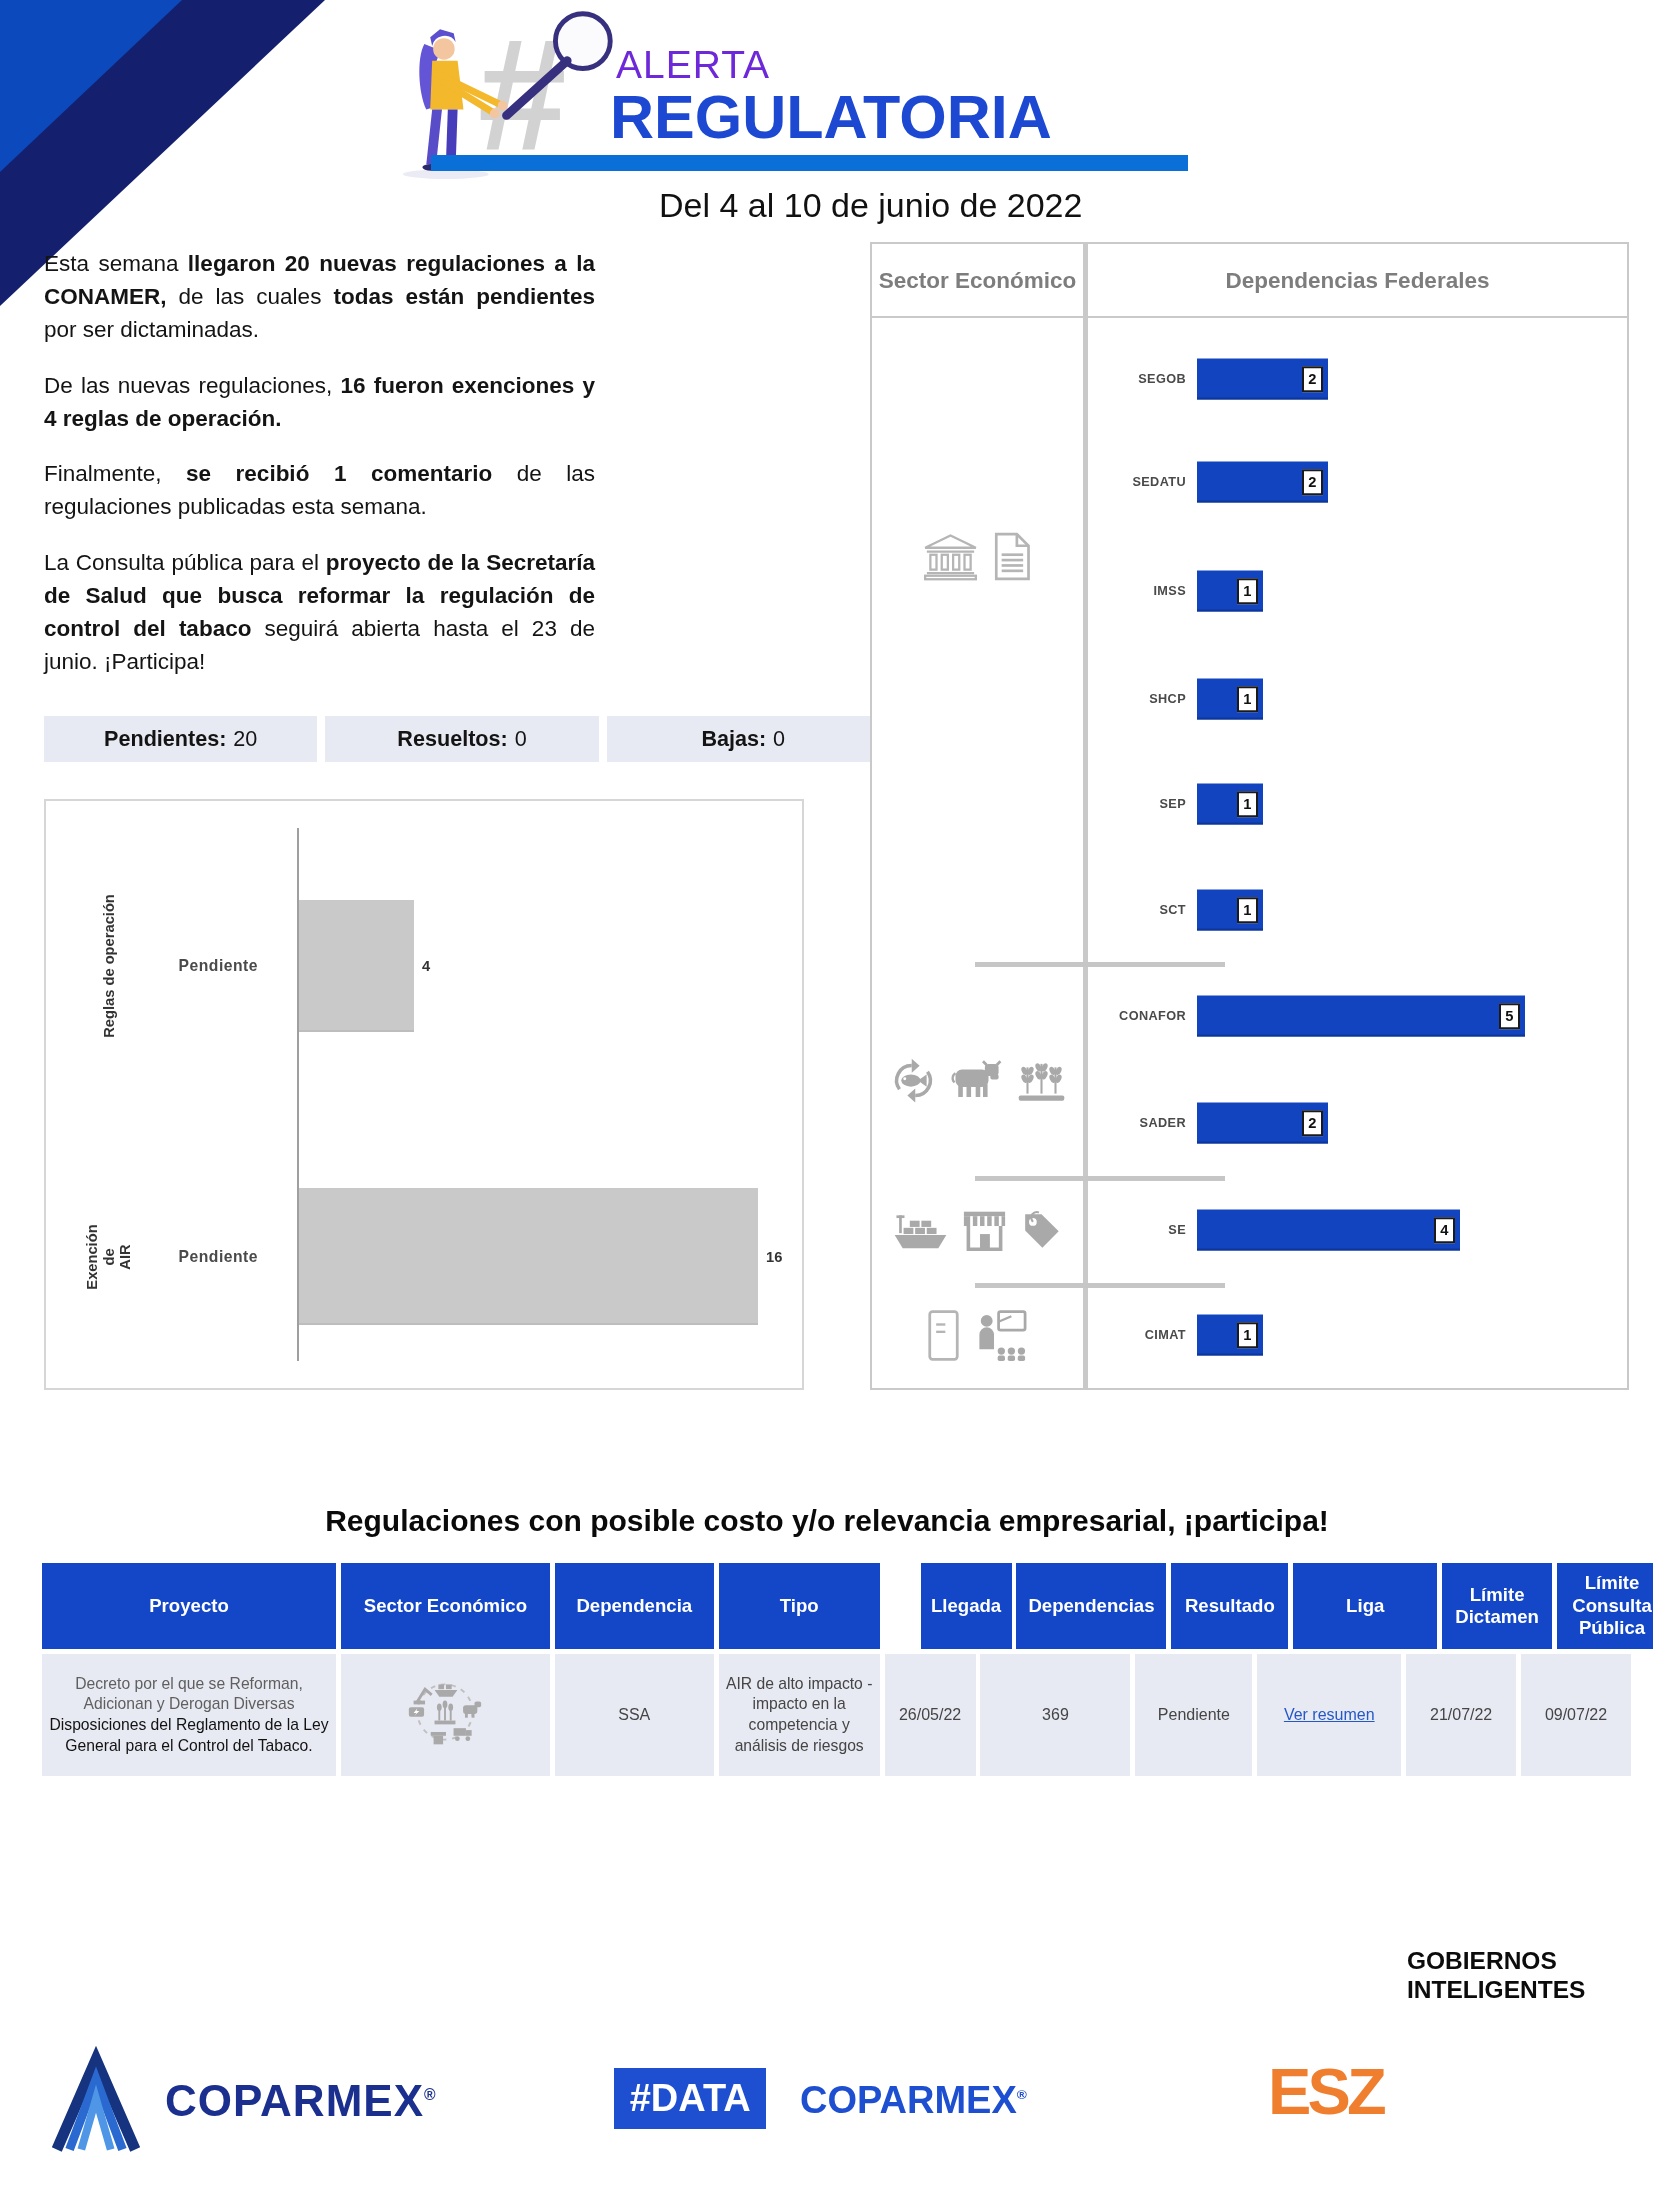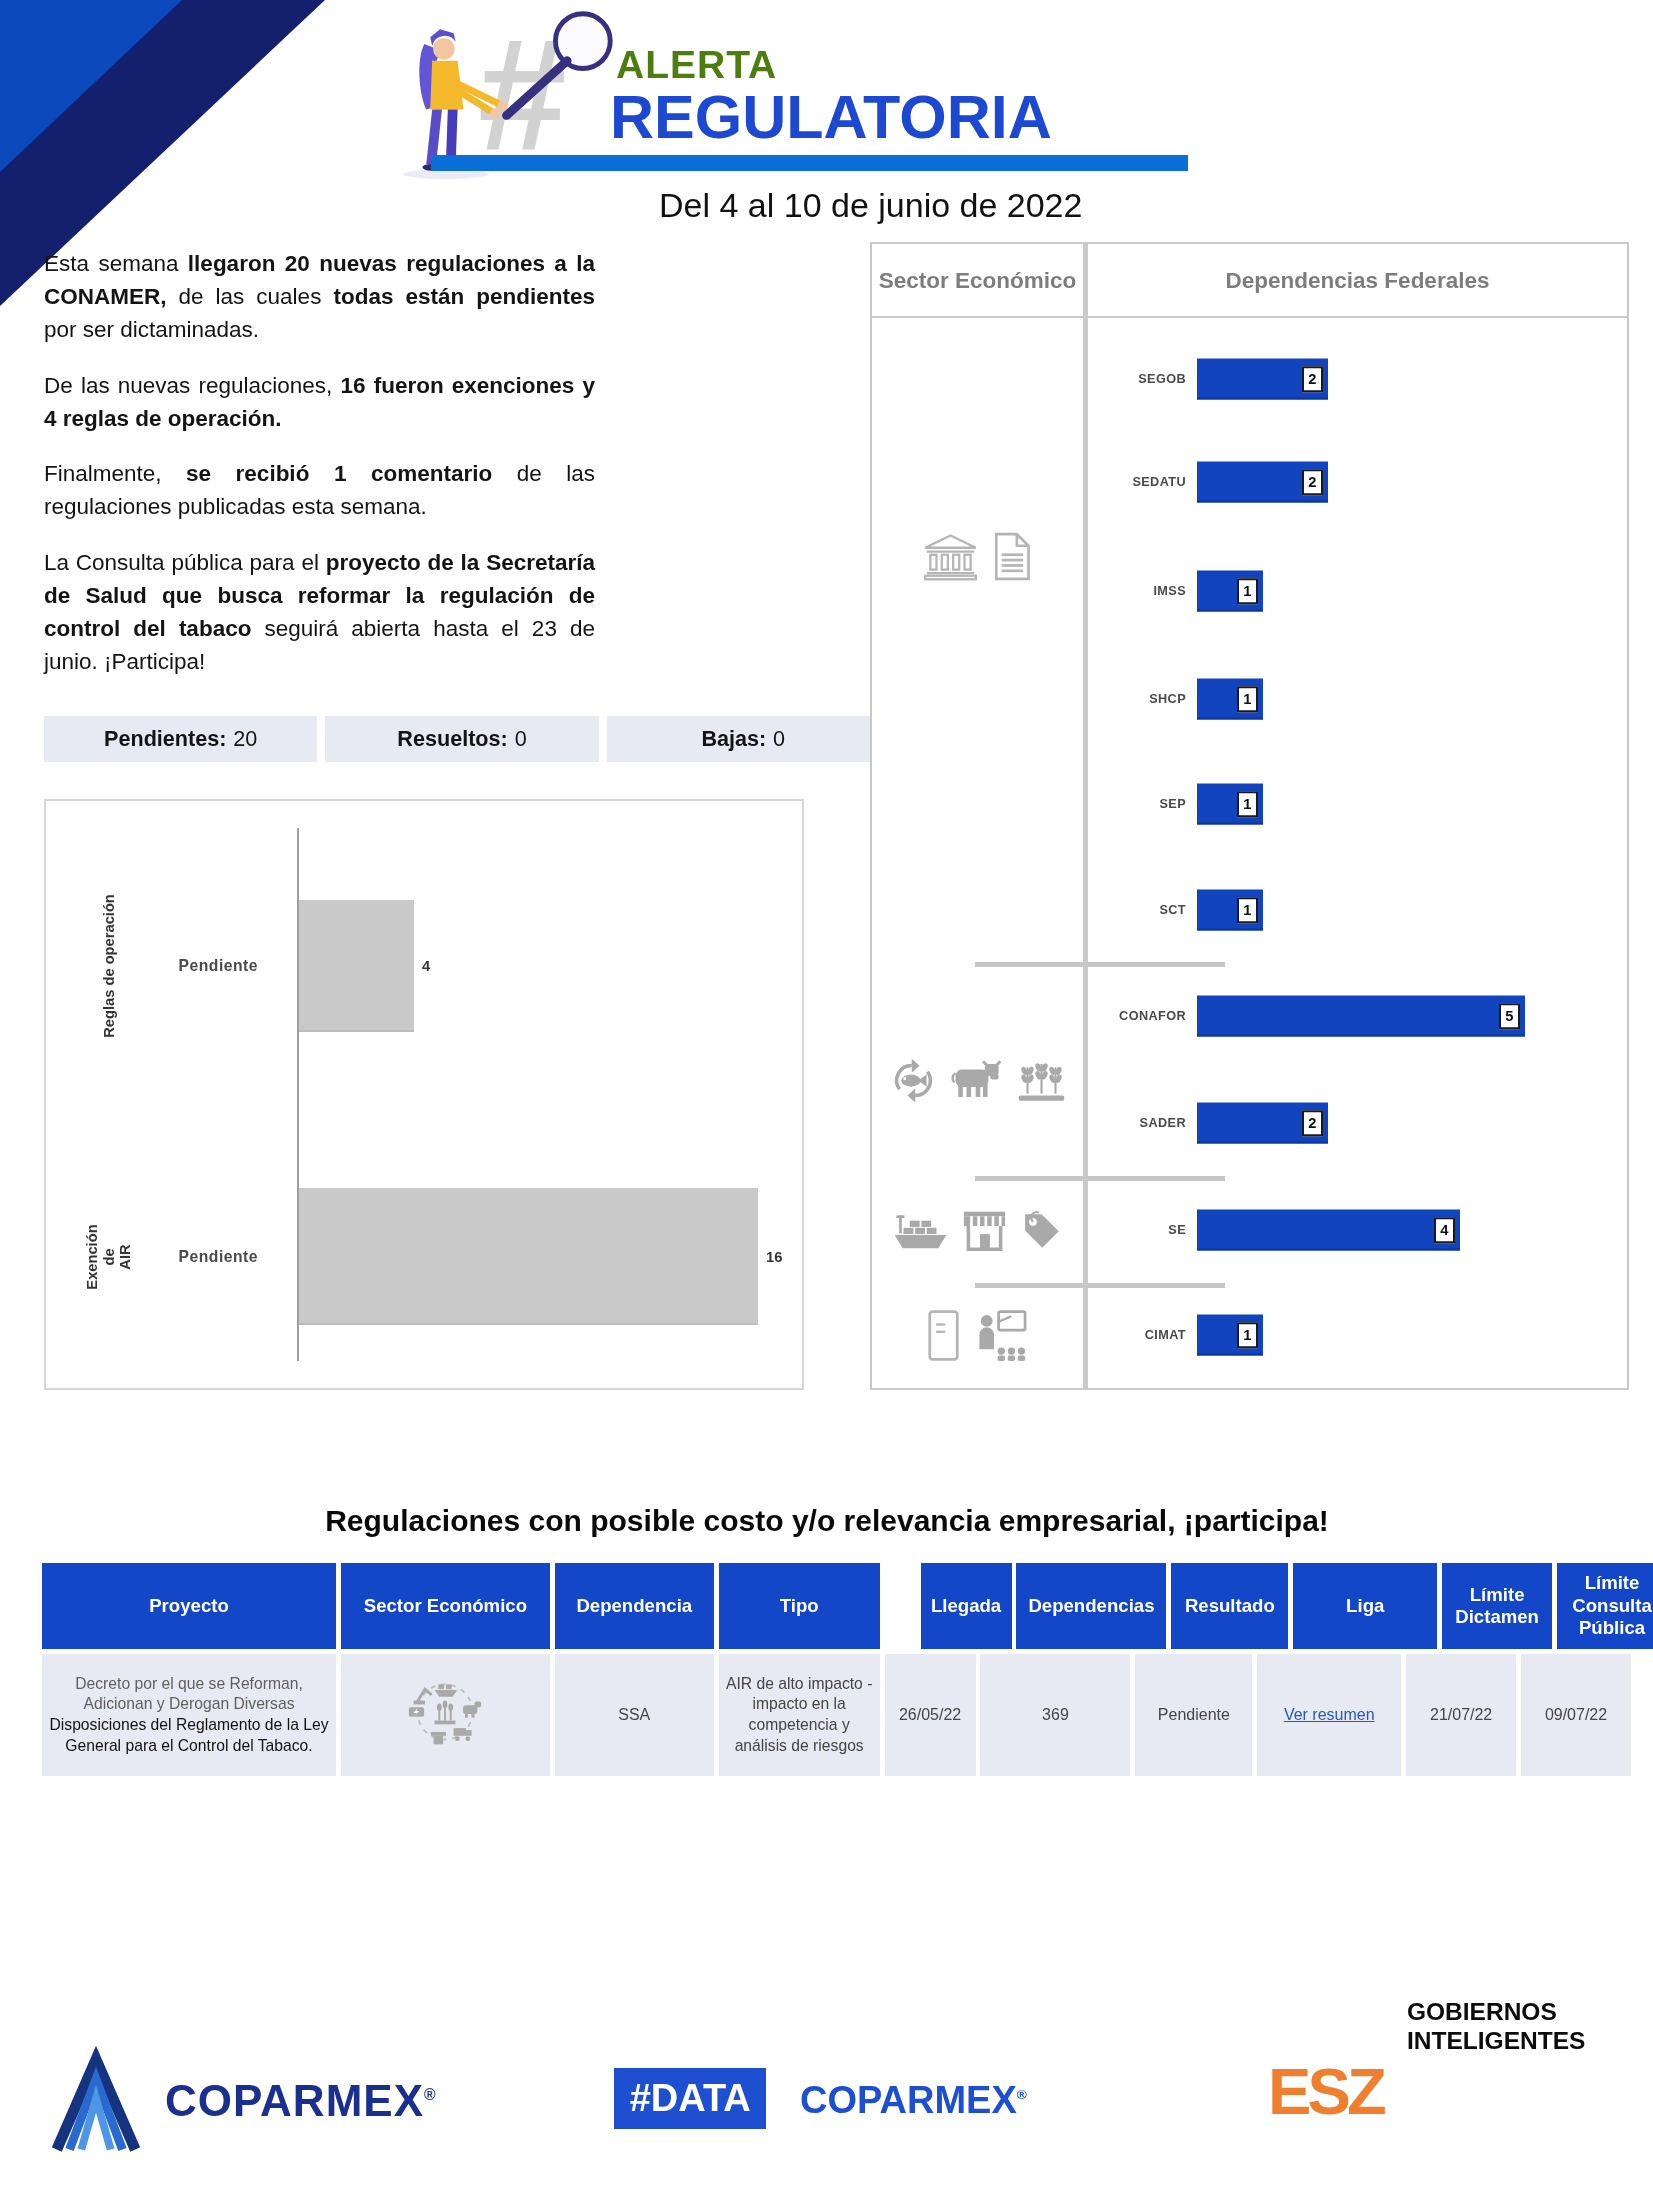--- a/index.html
+++ b/index.html
@@ -9,21 +9,21 @@
   .abs{position:absolute}
   .b{font-weight:700}
 
   
   .corner-navy{left:0;top:0;width:333px;height:314px;background:#14206e;
                clip-path:polygon(0 0,325px 0,0 306px)}
   .corner-blue{left:0;top:0;width:196px;height:181px;background:#0c49bd;
                clip-path:polygon(0 0,182px 0,0 172px)}
   .hash-art{left:478px;top:15.7px;font-size:159px;line-height:1;font-weight:700;color:#d2d2d2}
   .person-svg{left:338px;top:0}
-  .title-alerta{left:616px;top:43px;font-size:39px;font-weight:700;letter-spacing:1px;color:#4d7c0f}
+  .title-alerta{left:616px;top:43px;font-size:39px;font-weight:400;letter-spacing:1px;color:#6d28d9}
   .title-regulatoria{left:610px;top:82px;font-size:61px;font-weight:800;letter-spacing:0;color:#1d49d2}
   .title-underline{left:431px;top:155px;width:757px;height:15.7px;background:#0a70d8}
   .date-range{left:659px;top:186px;font-size:34px;color:#111}
 
   
   .intro{left:44px;top:247px;width:551px}
   .intro p{font-size:22.5px;line-height:33px;text-align:justify;margin-bottom:22.5px;color:#141414}
 
   
   .banner{left:44px;top:665px;width:737px;height:45px;background:#1347c8;color:#fff;
@@ -76,21 +76,21 @@
 
   
   .coparmex-logo{left:47px;top:2045px}
   .coparmex-word{left:165px;top:2076px;font-size:44px;font-weight:800;color:#1b2f8f;letter-spacing:1px}
   .coparmex-word sup{font-size:15.7px}
   .databox{left:614px;top:2068px;height:61px;background:#1d4fd0;color:#fff;display:flex;
            align-items:center;padding:0 15.7px;font-size:38px;font-weight:800}
   .databrand{left:800px;top:2079px;font-size:38px;font-weight:800;color:#1d4fd0}
   .databrand sup{font-size:13.7px}
   .esz{left:1268px;top:2054px;font-size:65px;font-weight:800;color:#ef7f2e;letter-spacing:-3.9px}
-  .esz-lines{left:1407px;top:1997px;font-size:24.5px;line-height:29px;font-weight:800;color:#0c0c0c;letter-spacing:0}
+  .esz-lines{left:1407px;top:1946px;font-size:24.5px;line-height:29px;font-weight:800;color:#0c0c0c;letter-spacing:0}
 </style>
 </head>
 <body>
 
 <div class="page">
 
   <div class="abs corner-navy"></div>
   <div class="abs corner-blue"></div>
 
   <div class="abs hash-art">#</div>

